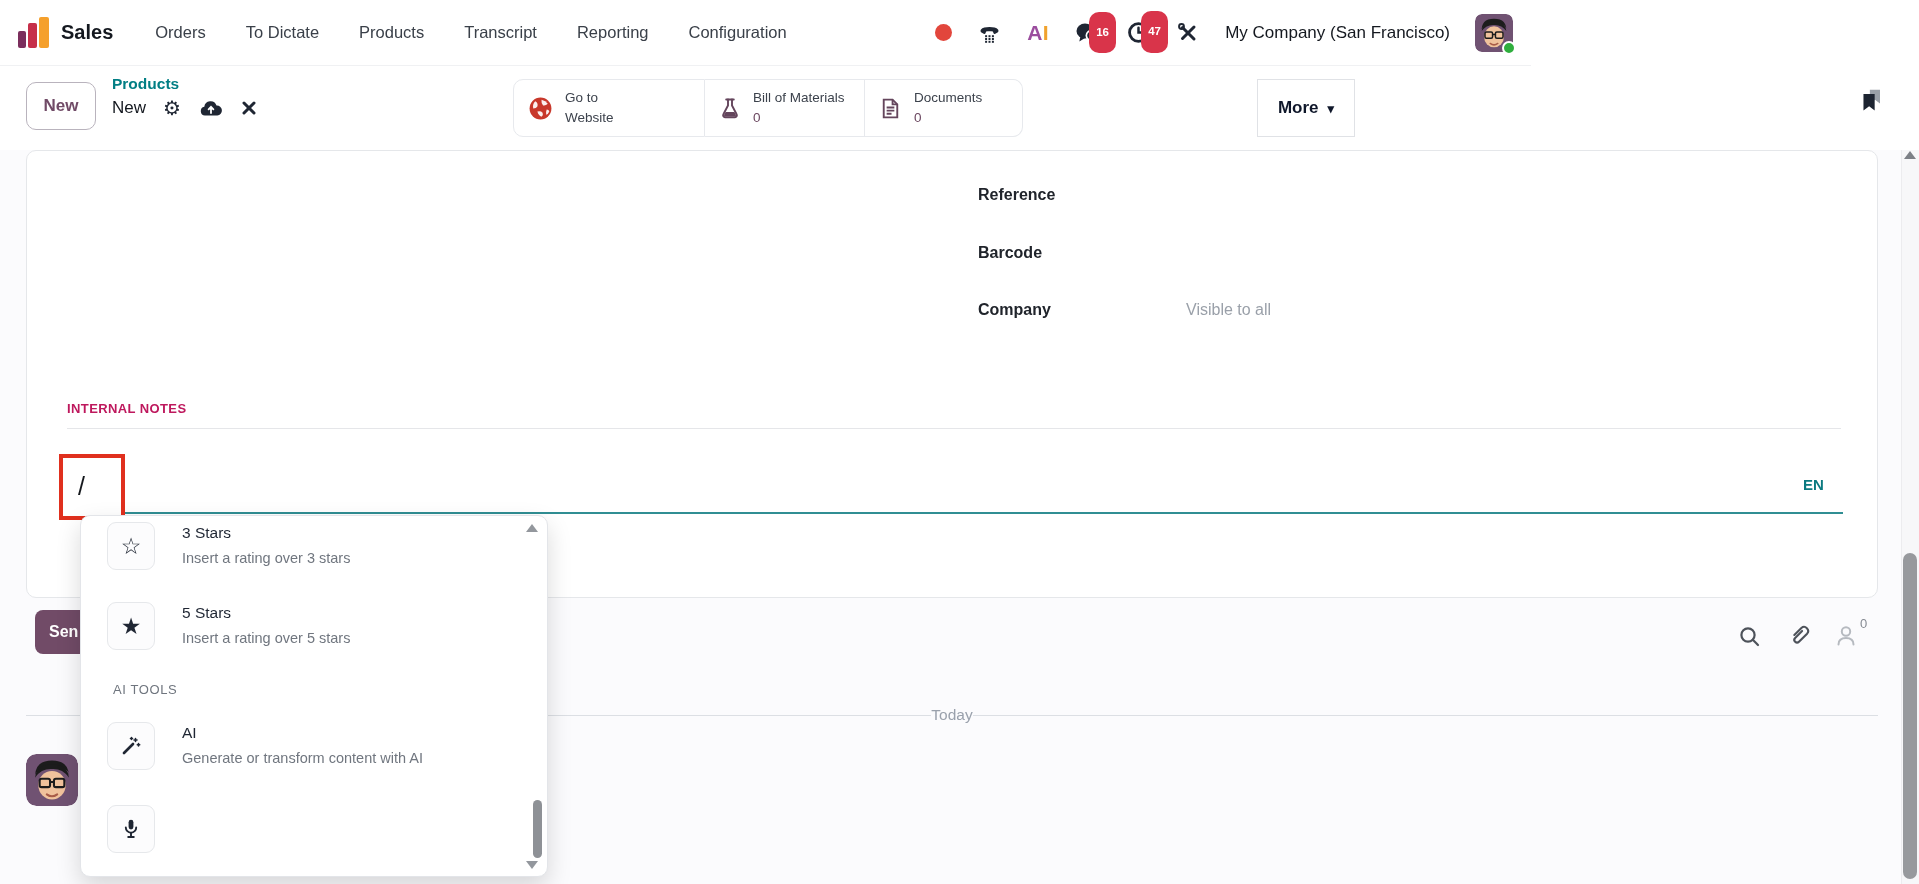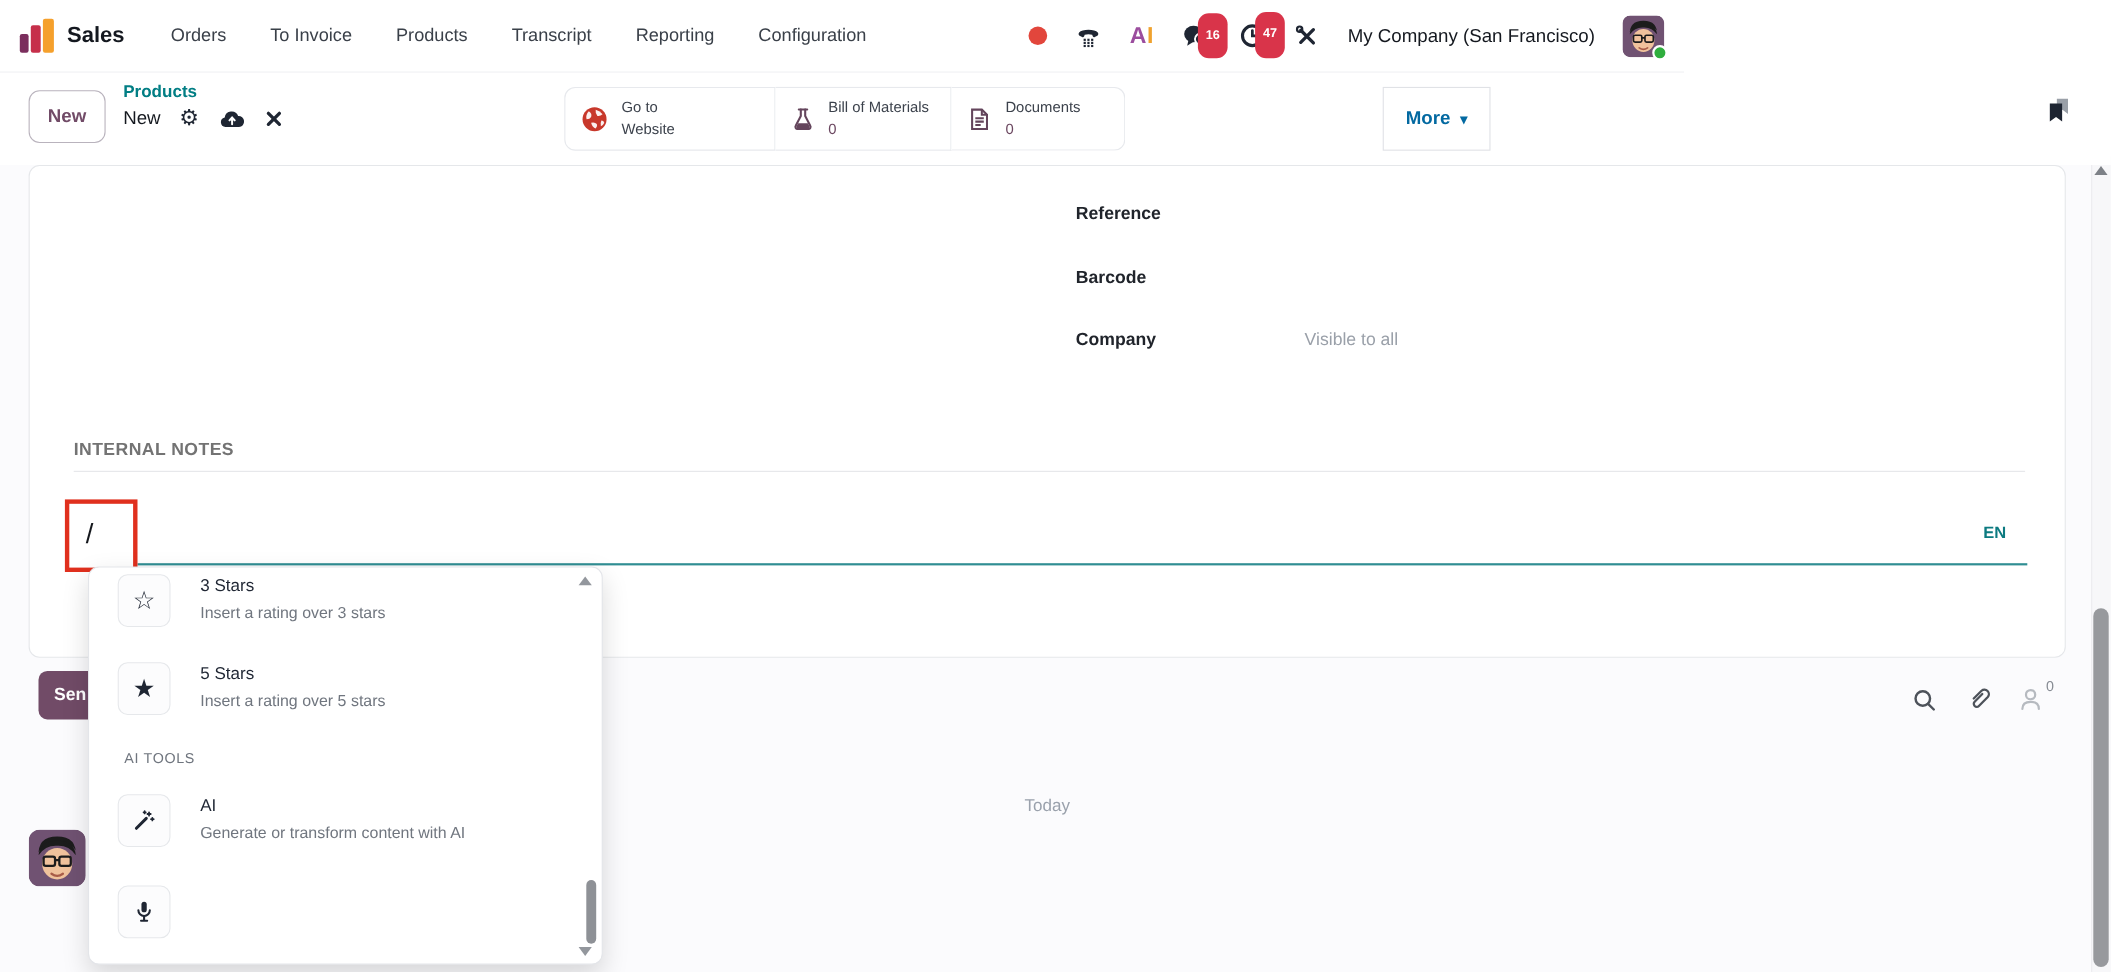--- a/index.html
+++ b/index.html
@@ -47,48 +47,48 @@
   .crumb-icon { cursor:pointer; color:#1f2633; font-size:20px; line-height:1; }
   .stats { position:absolute; left:513px; top:13px; height:58px; display:flex; }
   .stat { border:1px solid #e7e9ed; border-left-width:0; background:#fff;
     display:flex; align-items:center; gap:11px; padding:0 13px; font-size:13.5px; cursor:pointer; }
   .stat.first { border-left-width:1px; border-radius:10px 0 0 10px; }
   .stat.last { border-radius:0 10px 10px 0; }
   .stat .lbl { color:#3c424c; line-height:1.45; }
   .stat .val { color:#6b4760; line-height:1.45; }
   .btn-more { position:absolute; left:1257px; top:13px; height:58px; width:98px;
     border:1px solid #e0e2e6; border-radius:0; background:#fff; font-size:17px; font-weight:600;
-    color:#0369a1; display:flex; align-items:center; justify-content:center; gap:9px; cursor:pointer;
+    color:#0f172a; display:flex; align-items:center; justify-content:center; gap:9px; cursor:pointer;
     font-family:"Liberation Sans",sans-serif; }
   .caret { font-size:13px; line-height:1; }
   .bookmark { position:absolute; left:1856px; top:20px; cursor:pointer; }
 
   
   .content-bg { position:absolute; left:0; top:150px; width:1919px; height:734px; background:#fbfbfd; z-index:1; }
   .sheet { position:absolute; left:26px; top:150px; width:1852px; height:448px; background:#fff;
     border:1px solid #e5e7ea; border-radius:10px; z-index:2; }
   .field-label { position:absolute; font-size:16px; font-weight:600; color:#20242b; }
   .field-placeholder { position:absolute; font-size:16px; color:#9aa0a9; cursor:text; }
-  .notes-title { position:absolute; left:40px; top:250px; font-size:16px; font-weight:700;
-    color:#737373; letter-spacing:.4px; }
+  .notes-title { position:absolute; left:40px; top:250px; font-size:13px; font-weight:700;
+    color:#be185d; letter-spacing:.4px; }
   .notes-divider { position:absolute; left:40px; top:277px; width:1774px; height:1px; background:#e5e6e9; }
   .notes-underline { position:absolute; left:40px; top:361px; width:1776px; height:2px; background:#0c7a80; opacity:.85; }
   .lang-badge { position:absolute; left:1776px; top:325px; font-size:15px; font-weight:700; color:#0c7a80; cursor:pointer;text-align:center; }
   .highlight-box { position:absolute; left:32px; top:303px; width:66px; height:66px;
     background:#fff; border:4px solid #e0301e; z-index:6; }
   .typed { position:absolute; left:15px; top:14px; font-size:25px; color:#15181d; cursor:text; }
 
   
   .btn-send { position:absolute; left:35px; top:610px; width:108px; height:44px; background:#714B67;
     border:none; border-radius:8px; color:#fff; font-size:16px; font-weight:600; text-align:left;
     padding:0 0 0 14px; z-index:5; cursor:pointer; font-family:"Liberation Sans",sans-serif; }
   .chat-ic { position:absolute; z-index:4; cursor:pointer; }
   .followers-sup { position:absolute; left:1860px; top:616px; font-size:13px; color:#868b93; z-index:4; }
   .today { position:absolute; left:26px; top:706px; width:1852px; display:flex; align-items:center;
-    gap:18px; color:#9aa1ac; font-size:15.5px; z-index:3;flex-direction:column; }
+    color:#9aa1ac; font-size:15.5px; z-index:3; }
   .today .line { flex:1; height:1px; background:#dcdfe4; }
   .msg-avatar { position:absolute; left:26px; top:754px; width:52px; height:52px; border-radius:10px;
     overflow:hidden; z-index:4; cursor:pointer; }
 
   
   .powerbox { position:absolute; left:80px; top:515px; width:468px; height:362px; background:#fff;
     border:1px solid #e3e5e9; border-radius:10px; box-shadow:0 10px 24px rgba(0,0,0,.15); z-index:20; }
   .pb-item { position:absolute; left:26px; display:flex; gap:27px; cursor:pointer; align-items:flex-start; }
   .pb-icon { width:48px; height:48px; border:1px solid #e6e8eb; border-radius:9px; background:#fcfcfd;
     display:flex; align-items:center; justify-content:center; font-size:23px; color:#1f2633; flex:none; }
@@ -118,21 +118,21 @@
 
 <div class="navbar">
   <div class="logo">
     <div class="b1"></div>
       <div class="b2"></div>
       <div class="b3"></div>
   </div>
   <div class="app-name">Sales</div>
   <div class="nav-menu">
     <div class="nav-item">Orders</div>
-    <div class="nav-item">To Invoice</div>
+    <div class="nav-item">To Dictate</div>
     <div class="nav-item">Products</div>
     <div class="nav-item">Transcript</div>
     <div class="nav-item">Reporting</div>
     <div class="nav-item">Configuration</div>
   </div>
   <div class="systray">
     <div class="record-dot"></div>
     <div class="tray-ic">
       <svg width="25" height="24" viewBox="0 0 24 24">
         <path d="M3.5 8.5 C6 5.3 18 5.3 20.5 8.5 C21.3 9.5 21 11 20 11.6 L17.8 12.7 C17 13.1 16.2 12.8 15.9 12 L15.4 10.6 C13.2 10 10.8 10 8.6 10.6 L8.1 12 C7.8 12.8 7 13.1 6.2 12.7 L4 11.6 C3 11 2.7 9.5 3.5 8.5 Z" fill="#1f2633"></path>

